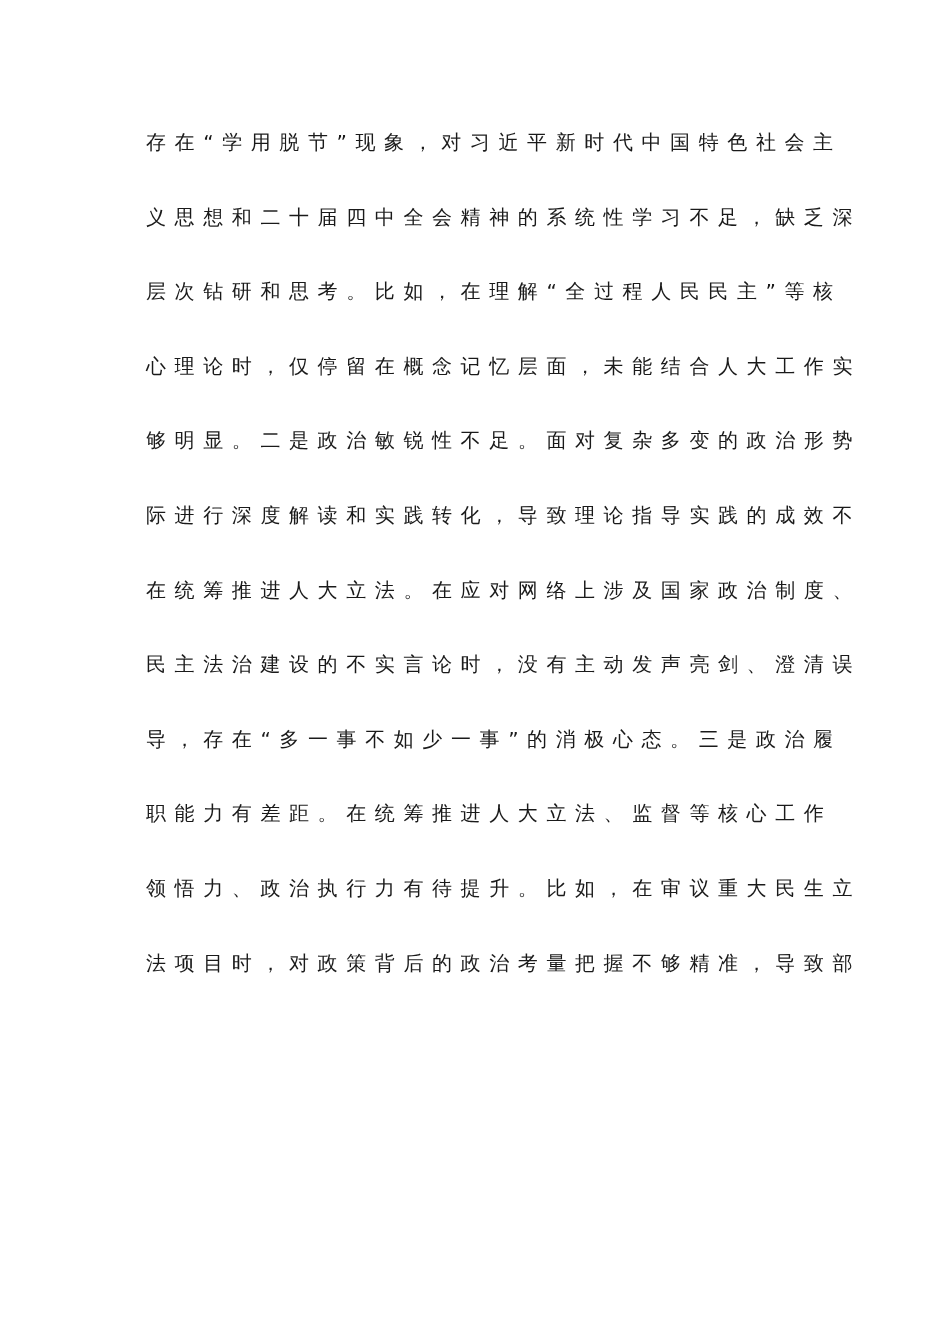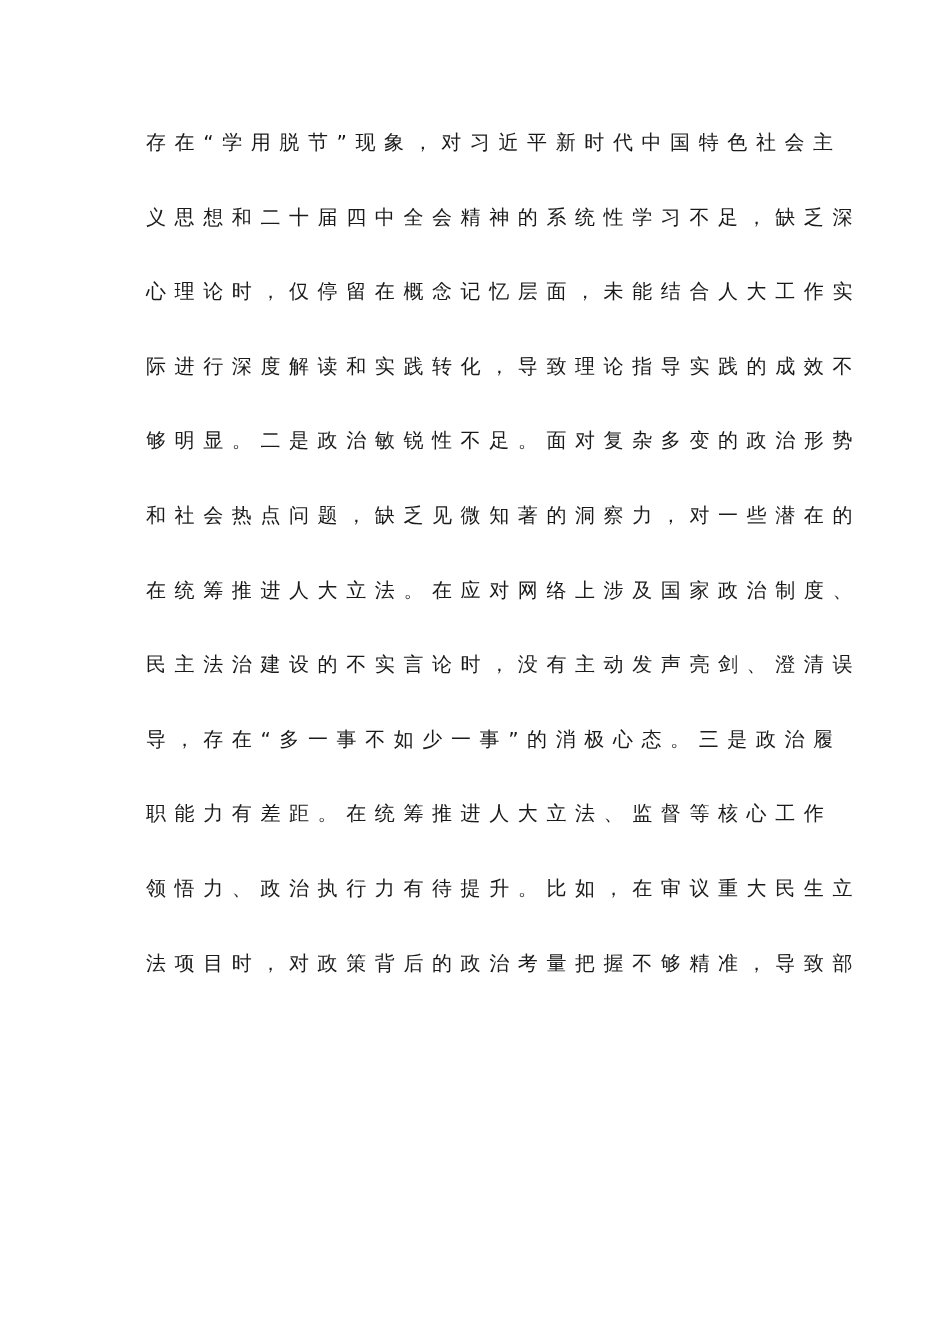--- a/index.html
+++ b/index.html
@@ -39,24 +39,24 @@
     font-weight: normal;
   }
 </style>
 </head>
 <body>
 
 <div class="page">
   <div class="text-body">
     <span class="line">存在“学用脱节”现象，对习近平新时代中国特色社会主</span>
     <span class="line">义思想和二十届四中全会精神的系统性学习不足，缺乏深</span>
+    <span class="line">层次钻研和思考。比如，在理解“全过程人民民主”等核</span>
     <span class="line">心理论时，仅停留在概念记忆层面，未能结合人大工作实</span>
+    <span class="line">够明显。二是政治敏锐性不足。面对复杂多变的政治形势</span>
     <span class="line">际进行深度解读和实践转化，导致理论指导实践的成效不</span>
-    <span class="line">够明显。二是政治敏锐性不足。面对复杂多变的政治形势</span>
-    <span class="line">和社会热点问题，缺乏见微知著的洞察力，对一些潜在的</span>
     <span class="line">在统筹推进人大立法。在应对网络上涉及国家政治制度、</span>
     <span class="line">民主法治建设的不实言论时，没有主动发声亮剑、澄清误</span>
     <span class="line">导，存在“多一事不如少一事”的消极心态。三是政治履</span>
     <span class="line">职能力有差距。在统筹推进人大立法、监督等核心工作</span>
     <span class="line">领悟力、政治执行力有待提升。比如，在审议重大民生立</span>
     <span class="line">法项目时，对政策背后的政治考量把握不够精准，导致部</span>
   </div>
 </div>
 
 </body></html>

